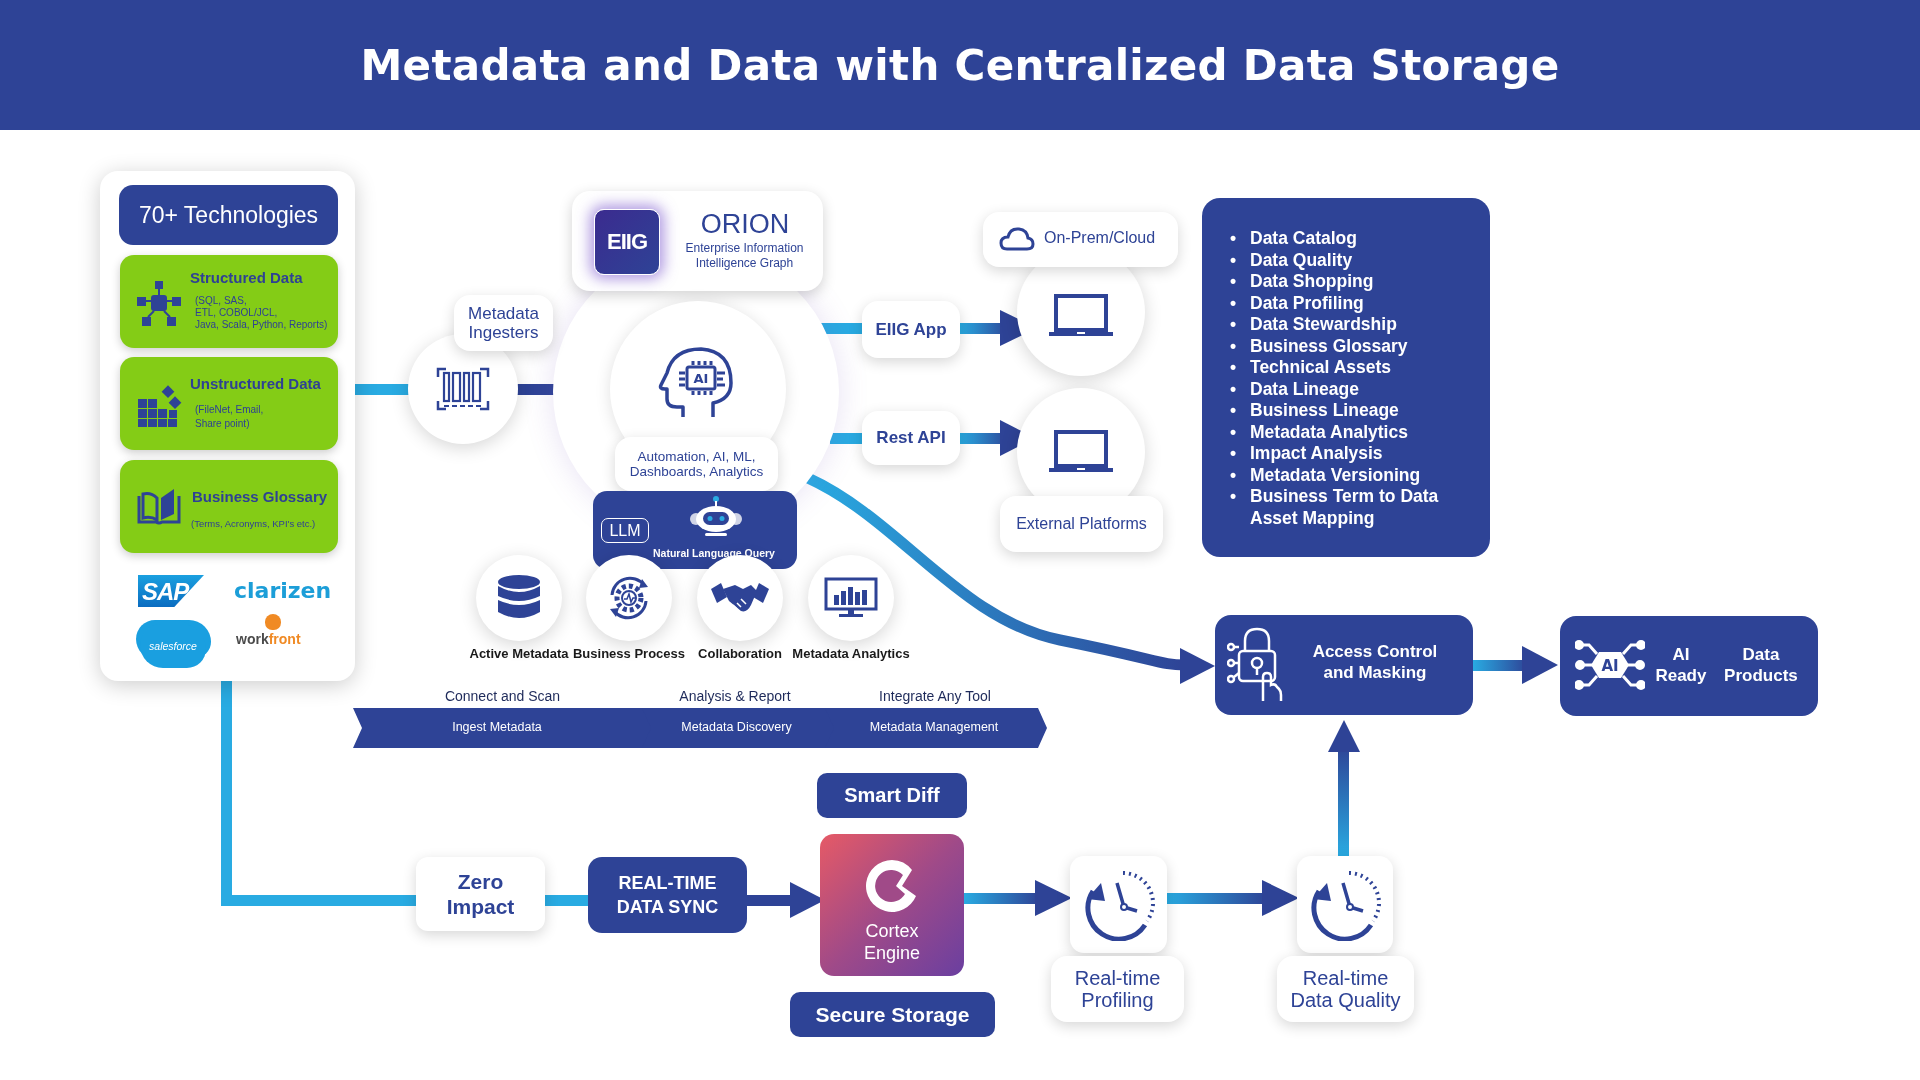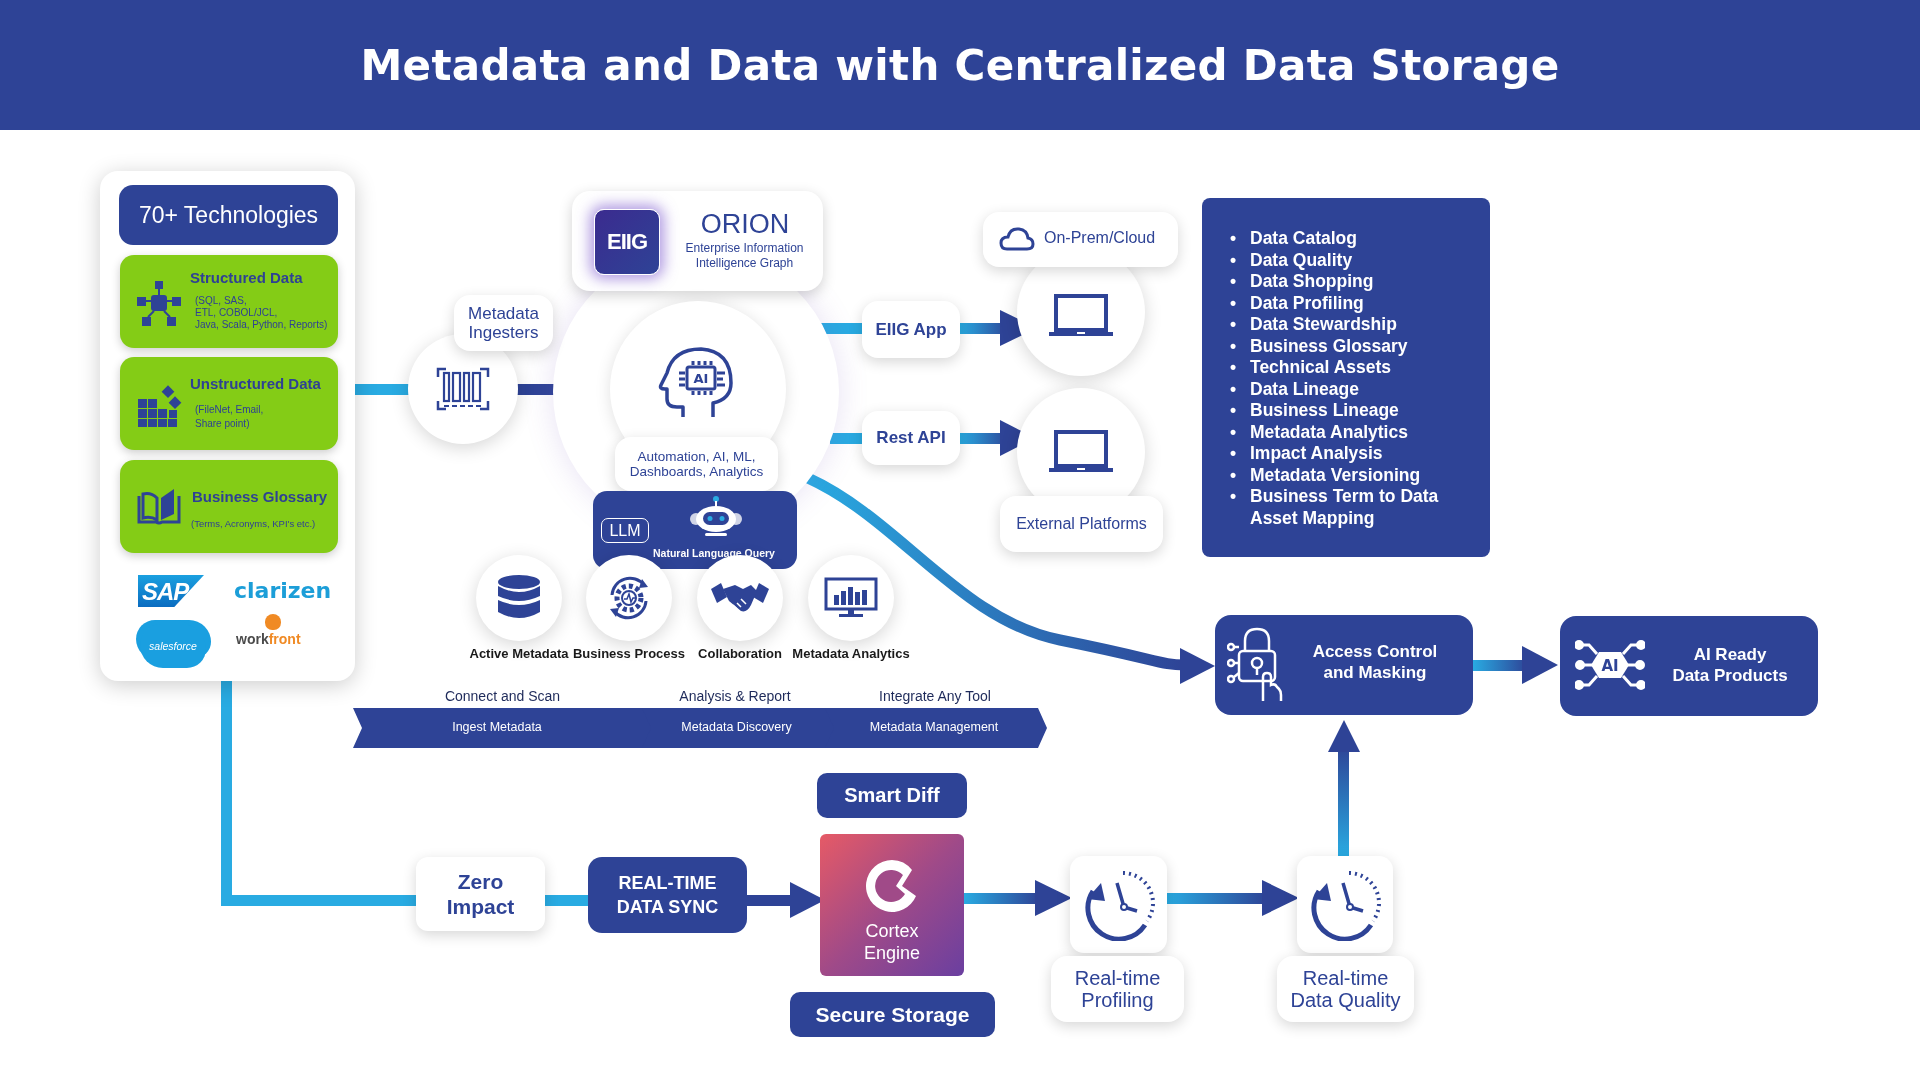--- a/index.html
+++ b/index.html
@@ -14,21 +14,21 @@
   .center { display: flex; align-items: center; justify-content: center; text-align: center; }
   svg { display: block; }
   
   .leftpanel { left: 100px; top: 171px; width: 255px; height: 510px; border-radius: 18px; background:#fff; box-shadow: 0 4px 22px rgba(0,0,0,0.2); }
   .tech-title { left: 119px; top: 185px; width: 219px; height: 60px; font-size: 23px; }
   .src-card { left: 120px; width: 218px; height: 93px; border-radius: 14px; background:#84cc16; box-shadow: 0 3px 10px rgba(0,0,0,0.2); }
   .src-card .icon { position: absolute; left: 16px; top: 26px; }
   .src-card .t { position: absolute; left: 70px; top: 14px; font-size: 15px; font-weight: 700; color:#2e4194; }
   .src-card .s { position: absolute; left: 75px; top: 40px; font-size: 10px; color:#2e4194; line-height: 12px; }
   .pill-white { background:#fff; border-radius: 16px; box-shadow: 0 4px 14px rgba(0,0,0,0.16); }
-  .feature-list { left: 1202px; top: 198px; width: 288px; height: 359px; border-radius: 8px; background:#2e4396; padding: 30px 0 0 28px; }
+  .feature-list { left: 1202px; top: 198px; width: 288px; height: 359px; border-radius: 18px; background:#2e4396; padding: 30px 0 0 28px; }
   .feature-list li { list-style: none; color:#fff; font-weight: 700; font-size: 17.5px; line-height: 21.5px; position: relative; padding-left: 20px; }
   .feature-list li::before { content: "•"; position:absolute; left:0; top:0; }
   .pipe-label { font-size: 14px; color: #1e2a5a; top: 688px; text-align:center; }
   .chev-text { color:#fff; font-size: 12.5px; top: 720px; text-align:center; }
   .icon-label { font-size: 13px; font-weight: 700; color:#1a1a1a; top: 646px; width: 160px; text-align:center; }
 </style>
 </head>
 <body>
 
 <svg class="abs" style="left:0;top:0;" width="1920" height="1080">
@@ -357,42 +357,42 @@
         <circle cx="66" cy="5" r="3.5"></circle>
         <circle cx="4" cy="45" r="3.5"></circle>
         <circle cx="66" cy="45" r="3.5"></circle>
       <circle cx="5" cy="25" r="3.5"></circle>
         <circle cx="65" cy="25" r="3.5"></circle>
       <path d="M4 5 L14 5 L22 14 M66 5 L56 5 L48 14 M4 45 L14 45 L22 36 M66 45 L56 45 L48 36 M5 25 H18 M65 25 H52" fill="none"></path>
     </g>
     <polygon points="24,12 46,12 54,25 46,38 24,38 16,25" fill="#fff"></polygon>
     <text x="35" y="31" text-anchor="middle" font-family="DejaVu Sans, sans-serif" font-weight="700" font-size="15" fill="#2e4396">AI</text>
   </svg>
-  <div class="center" style="position:absolute;left:90px;top:28px;width:160px;flex-direction:column;font-weight:700;font-size:17px;line-height:21px;text-align:center;">
+  <div class="center" style="position:absolute;left:90px;top:28px;width:160px;flex-direction:row;font-weight:700;font-size:17px;line-height:21px;text-align:center;">
     <span>AI Ready</span>
     <span>Data Products</span>
   </div>
 </div>
 
 <div class="abs pill-white center" style="left:416px;top:857px;width:129px;height:74px;border-radius:12px;">
   <div style="font-weight:700;font-size:21px;line-height:25px;color:#2e4396;">
     <div>Zero</div>
     <div>Impact</div>
   </div>
 </div>
 <div class="abs navy center" style="left:588px;top:857px;width:159px;height:76px;border-radius:14px;">
   <div style="font-weight:700;font-size:18px;line-height:24px;">
     <div>REAL-TIME</div>
     <div>DATA SYNC</div>
   </div>
 </div>
 <div class="abs navy center" style="left:817px;top:773px;width:150px;height:45px;border-radius:10px;">
   <span style="font-weight:700;font-size:20px;">Smart Diff</span>
 </div>
-<div class="abs" style="left:820px;top:834px;width:144px;height:142px;border-radius:6px;background:linear-gradient(135deg,#e65a66 0%,#a04a88 50%,#6a3fa0 100%);">
+<div class="abs" style="left:820px;top:834px;width:144px;height:142px;border-radius:14px;background:linear-gradient(135deg,#e65a66 0%,#a04a88 50%,#6a3fa0 100%);">
   <svg width="60" height="60" viewBox="0 0 60 60" style="position:absolute;left:42px;top:22px;">
     <path d="M30 4 A26 26 0 1 0 54 40 L40 30 L50 14 A26 26 0 0 0 30 4 Z" fill="#fff"></path>
     <path d="M30 14 A16 16 0 1 0 43 38 L34 30 L41 19 A16 16 0 0 0 30 14 Z" fill="#a04a88"></path>
   </svg>
   <div style="position:absolute;left:0;top:86px;width:144px;text-align:center;color:#fff;font-size:18px;line-height:22px;">
     <div>Cortex</div>
     <div>Engine</div>
   </div>
 </div>
 <div class="abs navy center" style="left:790px;top:992px;width:205px;height:45px;border-radius:10px;">

